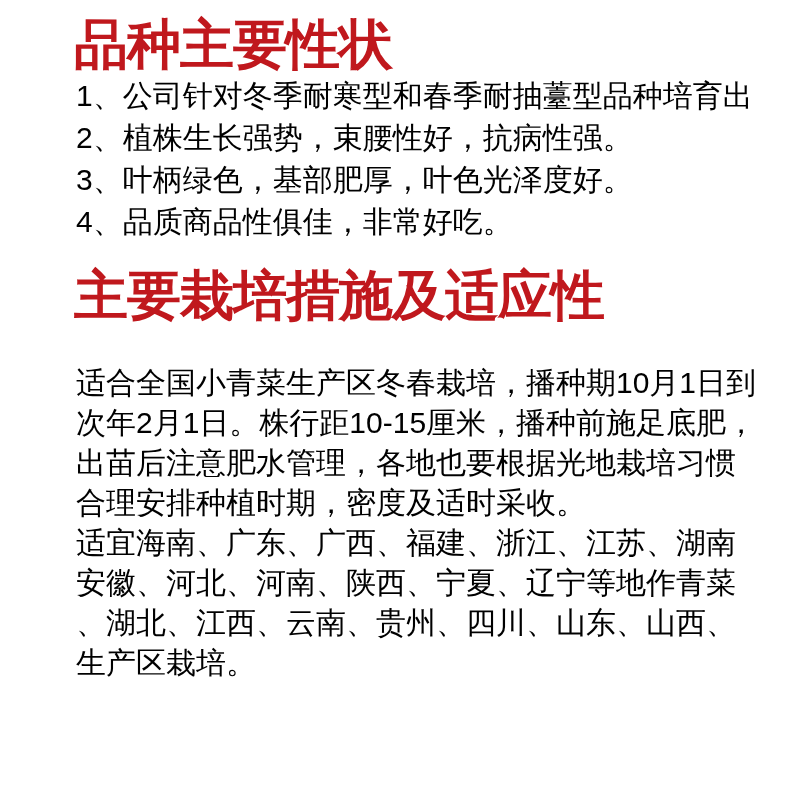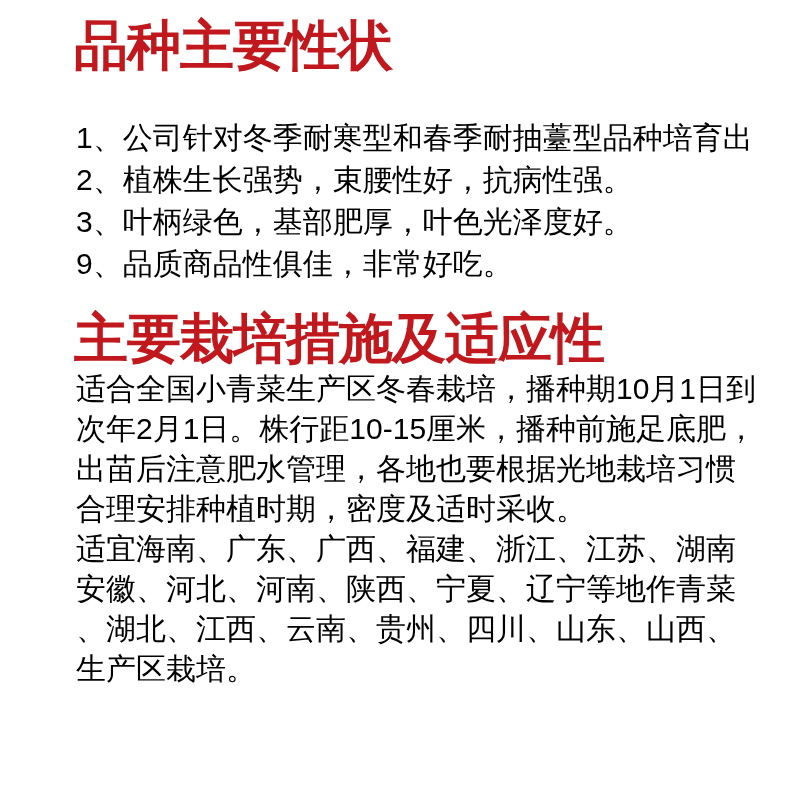--- a/index.html
+++ b/index.html
@@ -13,21 +13,21 @@
     height: 791px;
     box-sizing: border-box;
     padding: 16px 60px 0 76px;
     background: #ffffff;
     overflow: hidden;
     font-family: "Liberation Sans", sans-serif;
     color: #000000;
   }
   .heading {
     margin: 0;
-    font-family: Liberation Sans, sans-serif;
+    font-family: Liberation Serif, serif;
     font-weight: 700;
     font-size: 54px;
     line-height: 1.1;
     letter-spacing: -1px;
     color: var(--accent, #c0181d);
     margin-left: -2px; 
     white-space: nowrap;
   }
   .heading.second {
     margin-top: 24px;
@@ -35,42 +35,42 @@
   .para {
     margin: 0;
     font-size: 30px;
     font-weight: 300;
     color: #000000;
   }
   .para .line {
     white-space: nowrap;
   }
   .para.traits {
-    margin-top: 42px;
   }
   .para.traits .line {
     line-height: 42px;
   }
   .para.cultivation {
+    margin-top: 36px;
   }
   .para.cultivation .line {
     line-height: 40px;
   }
 </style>
 </head>
 <body>
 
 <div class="page">
   <h1 class="heading first">品种主要性状</h1>
 
   <div class="para traits">
       <div class="line">1、公司针对冬季耐寒型和春季耐抽薹型品种培育出</div>
       <div class="line">2、植株生长强势，束腰性好，抗病性强。</div>
       <div class="line">3、叶柄绿色，基部肥厚，叶色光泽度好。</div>
-      <div class="line">9、品质商品性俱佳，非常好吃。</div>
+      <div class="line">4、品质商品性俱佳，非常好吃。</div>
     </div>
 
   <h1 class="heading second">主要栽培措施及适应性</h1>
 
   <div class="para cultivation">
       <div class="line">适合全国小青菜生产区冬春栽培，播种期10月1日到</div>
       <div class="line">次年2月1日。株行距10-15厘米，播种前施足底肥，</div>
       <div class="line">出苗后注意肥水管理，各地也要根据光地栽培习惯</div>
       <div class="line">合理安排种植时期，密度及适时采收。</div>
       <div class="line">适宜海南、广东、广西、福建、浙江、江苏、湖南</div>

